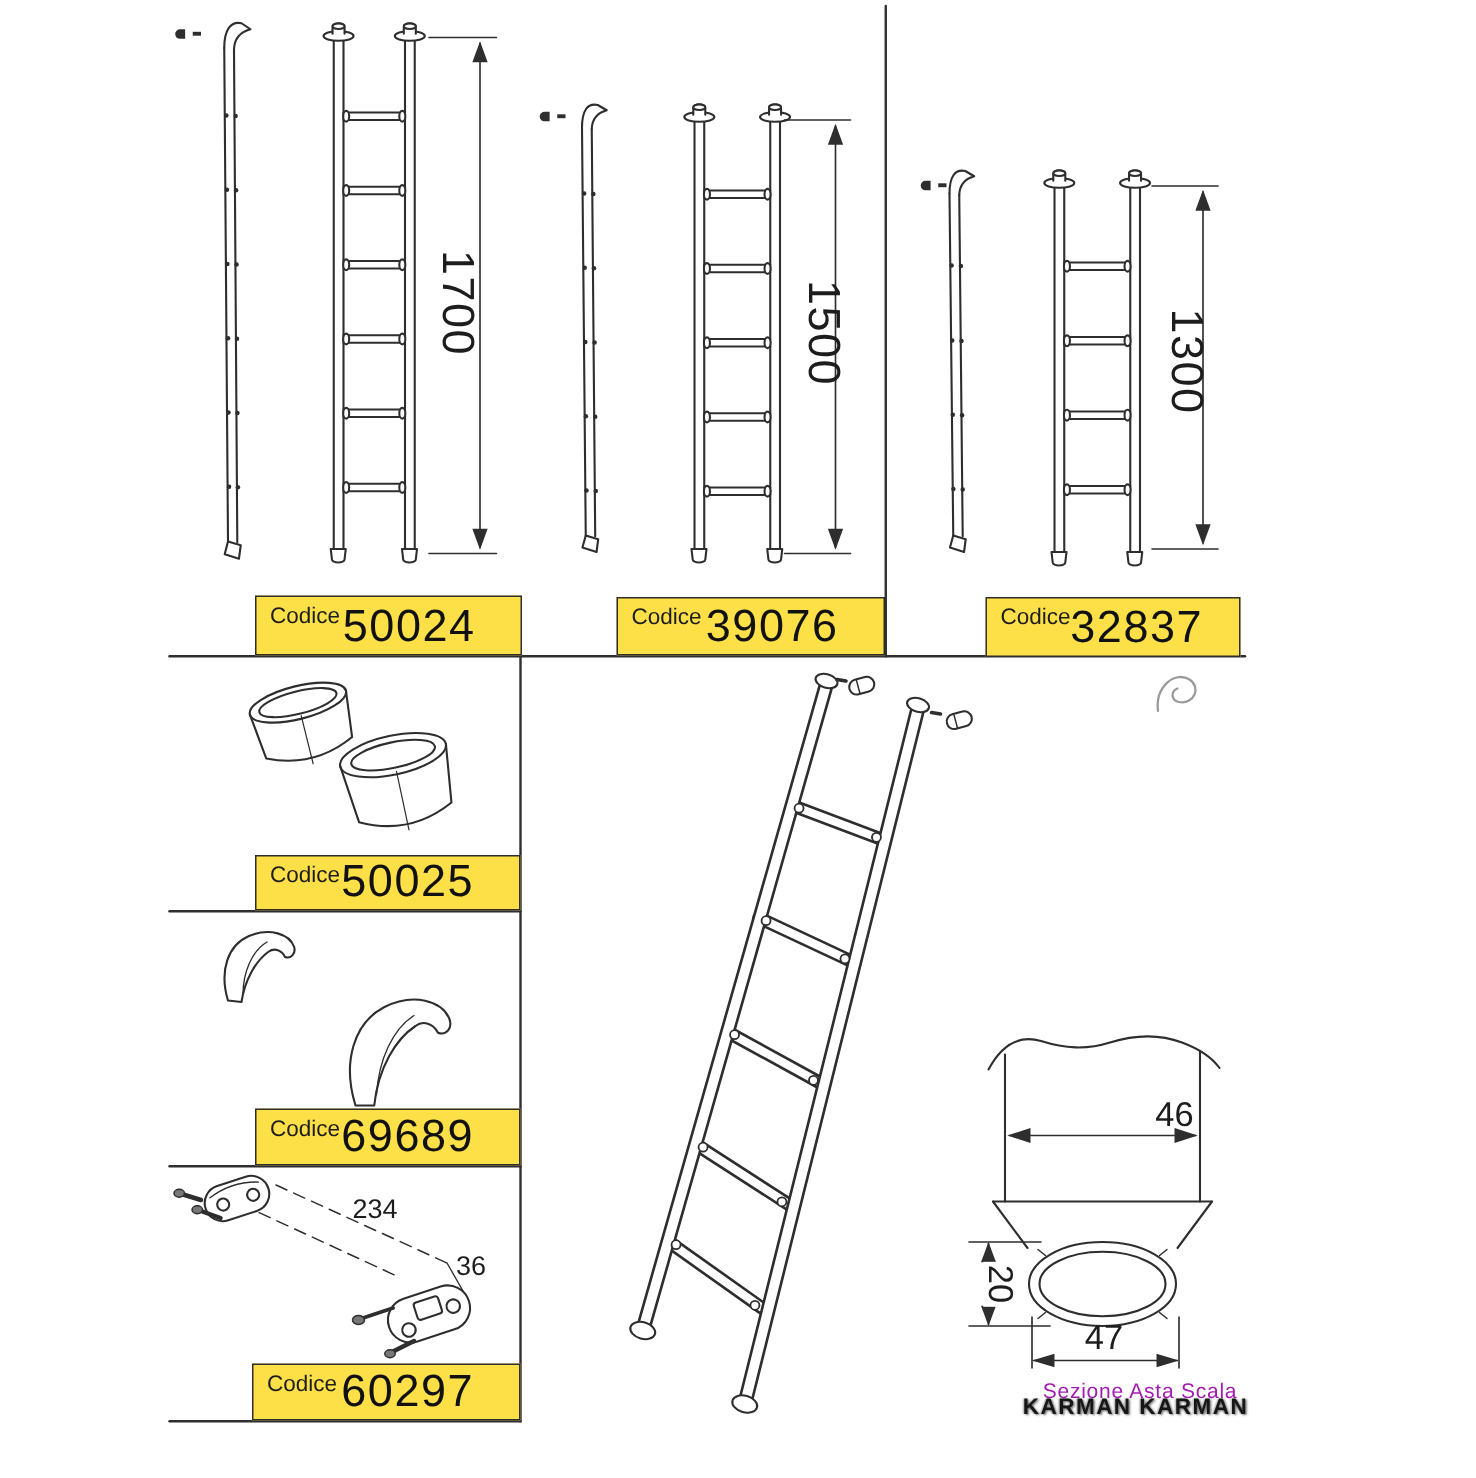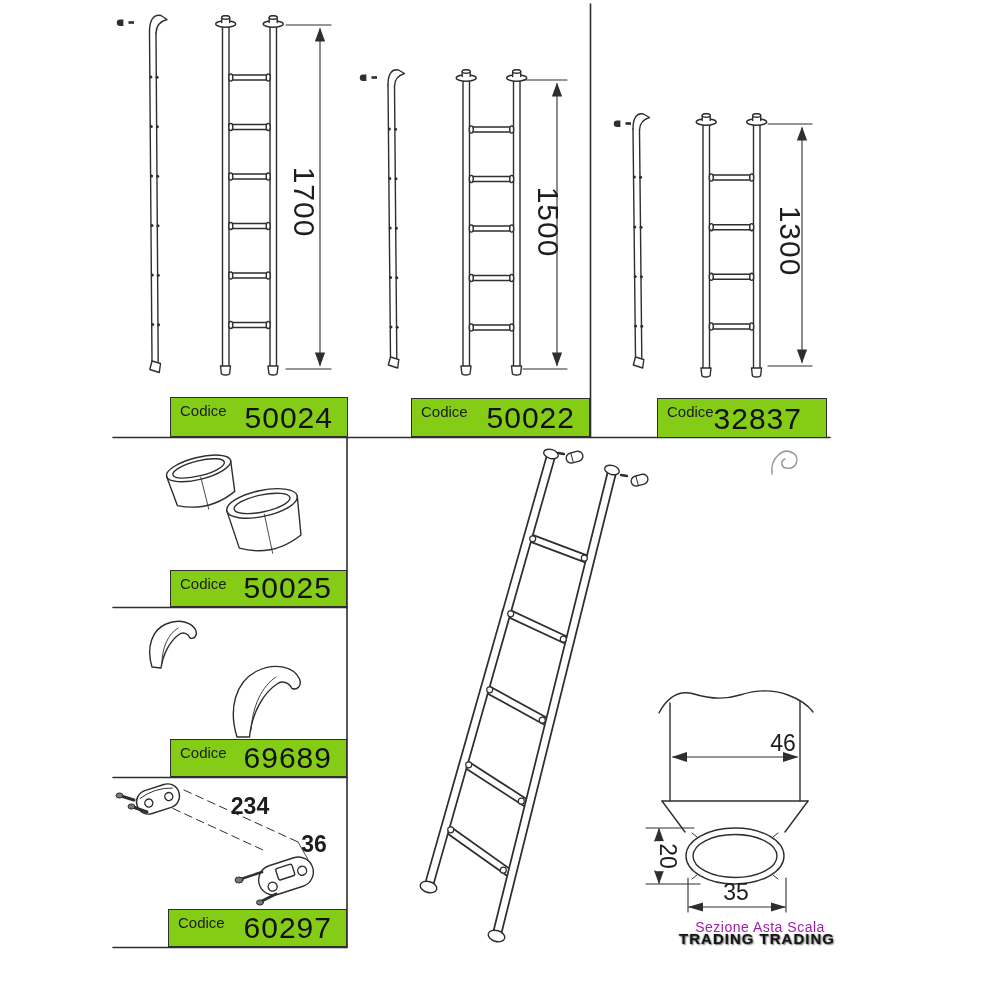--- a/index.html
+++ b/index.html
@@ -3,25 +3,25 @@
 <meta charset="utf-8">
 <style>
   html,body{margin:0;padding:0;background:#fff;}
   #canvas{position:relative;width:984px;height:985px;background:#ffffff;overflow:hidden;
           font-family:"Liberation Sans",sans-serif;}
   svg{position:absolute;left:0;top:0;}
   .lbl{position:absolute;transform:translate(-50%,-50%);color:#1d1d1d;white-space:nowrap;line-height:1;}
   .rot{transform:translate(-50%,-50%) rotate(90deg);}
   .dim-big{font-size:30px;letter-spacing:1px;}
   .dim-med{font-size:23px;}
-  .dim-sm{font-size:23px;font-weight:bold;}
+  .dim-sm{font-size:18px;}
   .whitebg{background:#fff;padding:0 2px;}
-  .codice-box{position:absolute;border:1.5px solid #2e2e2e;background:#84cc16;box-sizing:border-box;text-align:right;}
+  .codice-box{position:absolute;border:1.5px solid #2e2e2e;background:#fde047;box-sizing:border-box;text-align:right;}
   .codice-box .cl{position:absolute;top:4px;left:9px;font-size:15px;color:#1d1d1d;}
-  .codice-box .cn{position:absolute;right:14px;bottom:1px;font-size:30px;color:#111;letter-spacing:1px;}
+  .codice-box .cn{position:absolute;right:30px;bottom:1px;font-size:30px;color:#111;letter-spacing:1px;}
   .caption{font-size:14px;color:#a21caf;letter-spacing:0.5px;}
   .watermark{font-size:15px;font-weight:bold;color:#161616;letter-spacing:1px;
              text-shadow:1px 1px 1.5px rgba(0,0,0,0.55), -1px 0 1px rgba(0,0,0,0.25);}
 </style>
 </head>
 <body>
 
 <div id="canvas">
 
 <svg width="984" height="985" viewBox="0 0 984 985" fill="none" stroke="#2e2e2e" stroke-width="1.4" stroke-linejoin="round" stroke-linecap="round">
@@ -380,21 +380,21 @@
     </g>
   </g>
 </svg>
 
   <div class="codice-box" style="left:170px;top:397px;width:178px;height:40px;">
     <span class="cl">Codice</span>
     <span class="cn">50024</span>
   </div>
   <div class="codice-box" style="left:411px;top:398px;width:179px;height:39px;">
     <span class="cl">Codice</span>
-    <span class="cn">50022</span>
+    <span class="cn">39076</span>
   </div>
   <div class="codice-box" style="left:657px;top:398px;width:170px;height:40px;">
     <span class="cl">Codice</span>
     <span class="cn" style="right:24px;">32837</span>
   </div>
   <div class="codice-box" style="left:170px;top:570px;width:177px;height:37px;">
     <span class="cl">Codice</span>
     <span class="cn">50025</span>
   </div>
   <div class="codice-box" style="left:170px;top:739px;width:177px;height:38px;">
@@ -406,18 +406,18 @@
     <span class="cn">60297</span>
   </div>
 
   <div class="lbl rot dim-big" style="left:304px;top:202px;">1700</div>
   <div class="lbl rot dim-big" style="left:548px;top:222px;">1500</div>
   <div class="lbl rot dim-big" style="left:790px;top:241px;">1300</div>
   <div class="lbl dim-sm" style="left:250px;top:806px;">234</div>
   <div class="lbl dim-sm" style="left:314px;top:844px;">36</div>
   <div class="lbl dim-med" style="left:735px;top:743px;margin-left:48px;">46</div>
   <div class="lbl rot dim-med whitebg" style="left:667px;top:856px;">20</div>
-  <div class="lbl dim-med" style="left:736px;top:892px;">35</div>
+  <div class="lbl dim-med" style="left:736px;top:892px;">47</div>
 
   <div class="lbl caption" style="left:760px;top:927px;">Sezione Asta Scala</div>
-  <div class="lbl watermark" style="left:757px;top:938px;">TRADING TRADING</div>
+  <div class="lbl watermark" style="left:757px;top:938px;">KARMAN KARMAN</div>
 
 </div>
 
 </body></html>

